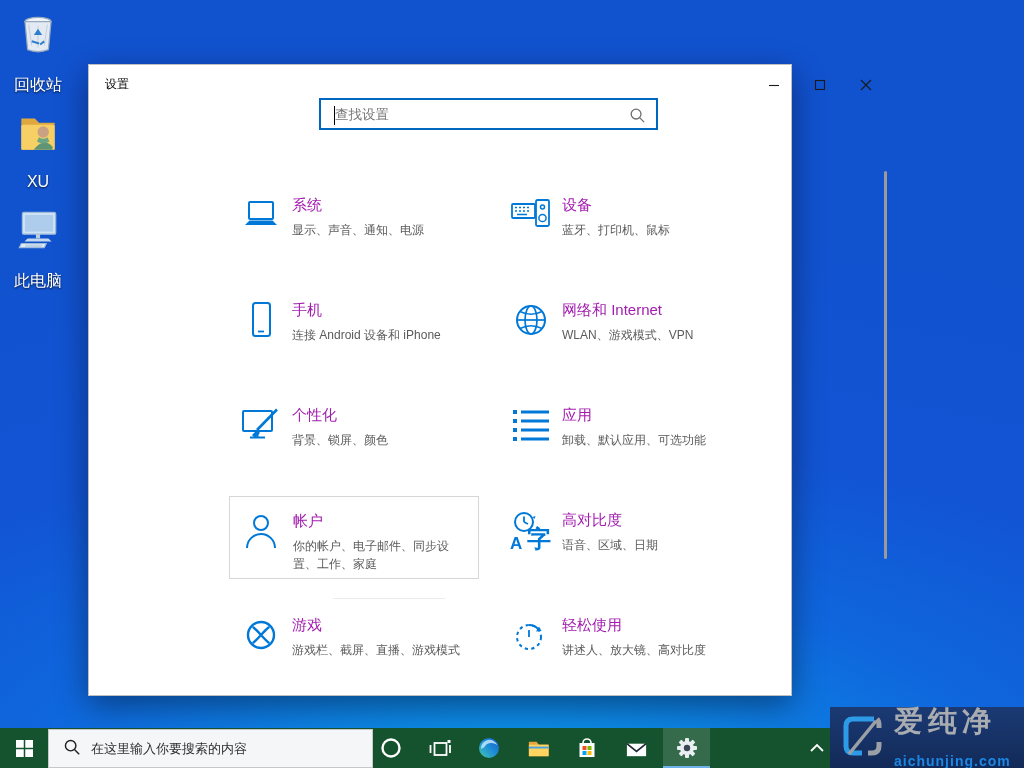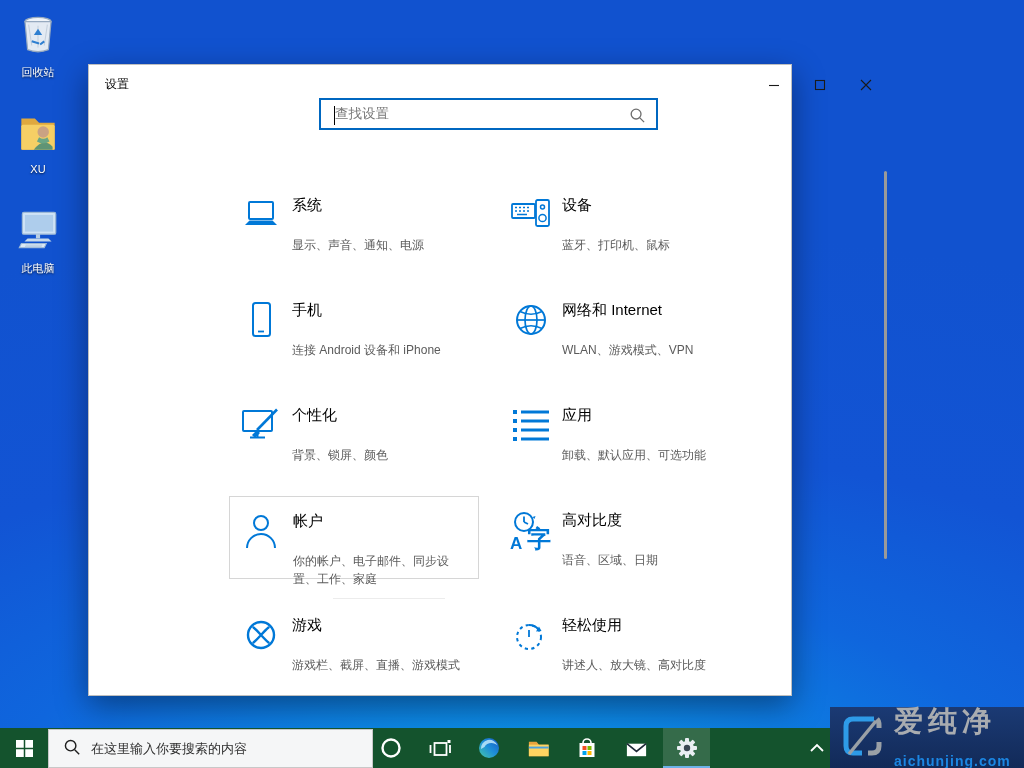--- a/index.html
+++ b/index.html
@@ -2,41 +2,41 @@
 <html><head>
 <meta charset="utf-8">
 <style>
   *{margin:0;padding:0;box-sizing:border-box}
   html,body{width:1024px;height:768px;overflow:hidden}
   body{font-family:"Liberation Sans","DejaVu Sans",sans-serif;position:relative;
        background:radial-gradient(ellipse 130% 75% at 50% 104%, #0a9ce8 0%, #0f66dd 38%, #1254d4 62%, #1152cf 100%);}
 
   
   .dicon{position:absolute;width:66px;text-align:center;cursor:default}
-  .dicon .dlabel{display:block;margin-top:3px;font-size:11px;color:#fff;text-shadow:0 1px 2px rgba(0,0,0,.75)}
+  .dicon .dlabel{display:block;margin-top:13px;font-size:16px;color:#fff;text-shadow:0 1px 2px rgba(0,0,0,.75)}
 
   
   .win{position:absolute;left:88px;top:64px;width:704px;height:632px;background:#fff;
        box-shadow:0 10px 30px rgba(0,0,0,.4);border:1px solid rgba(0,0,0,.25)}
   .win-title{position:absolute;left:16px;top:11px;font-size:12px;color:#000}
   .winbtn{position:absolute;top:6px;width:46px;height:28px;display:flex;align-items:center;justify-content:center;background:transparent}
   .searchbox{position:absolute;left:230px;top:33px;width:339px;height:32px;border:2px solid #0067c0;background:#fff;display:flex;align-items:center}
-  .searchbox input{flex:1;border:none;outline:none;font-size:13.5px;color:#333;padding-left:14px;background:transparent;font-family:Liberation Mono, monospace}
+  .searchbox input{flex:1;border:none;outline:none;font-size:13.5px;color:#333;padding-left:14px;background:transparent;font-family:Liberation Sans, sans-serif}
   .searchbox input::placeholder{color:#767676;opacity:1}
   .caret{position:absolute;left:13px;top:6px;width:1px;height:19px;background:#000}
   .sb-mag{position:absolute;right:10px;top:7px}
 
   .tile{position:absolute;width:250px;height:84px;display:flex;cursor:pointer}
   .tile.c0{left:140px}.tile.c1{left:410px}
   .tile.r0{top:116px}.tile.r1{top:221px}.tile.r2{top:326px}.tile.r3{top:431px}.tile.r4{top:536px}
   .tile.focused{border:1px solid #d6d6d6;height:83px}
   .ticon{width:46px;height:46px;margin:13px 8px 0 9px;flex:none;display:flex;align-items:flex-start;justify-content:center}
   .ttext{padding-top:15px;width:186px}
-  .ttitle{font-size:15px;color:#000000}
-  .tsub{font-size:12px;color:#5b5b5b;margin-top:21px;line-height:1.5;white-space:pre-line}
+  .ttitle{font-size:15px;color:#a21caf}
+  .tsub{font-size:12px;color:#5b5b5b;margin-top:6px;line-height:1.5;white-space:pre-line}
   .artifact-line{position:absolute;left:244px;top:533px;width:112px;height:1px;background:#ececec}
   .vscroll{position:absolute;left:795px;top:106px;width:3px;height:388px;background:#9a9a9a;border-radius:2px}
 
   
   .taskbar{position:absolute;left:0;bottom:0;width:1024px;height:40px;background:#14532d}
   .tbtn{position:absolute;top:0;height:40px;display:flex;align-items:center;justify-content:center}
   .tb-search{position:absolute;left:48px;top:1px;width:325px;height:39px;background:#f5f6f7;border:1px solid #c8c8c8;display:flex;align-items:center}
   .tb-search input{flex:1;border:none;outline:none;background:transparent;font-size:13px;color:#1f1f1f;font-family:inherit}
   .tb-search input::placeholder{color:#1f1f1f;opacity:.95}
   .tb-search .mag{margin:0 10px 0 14px}

